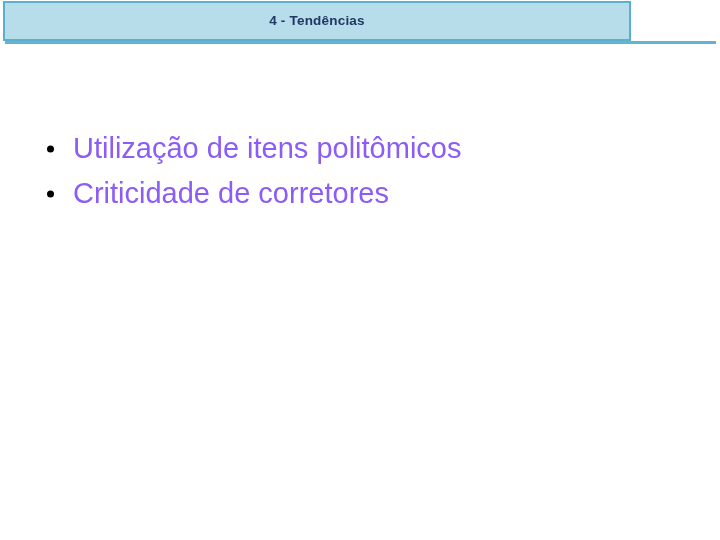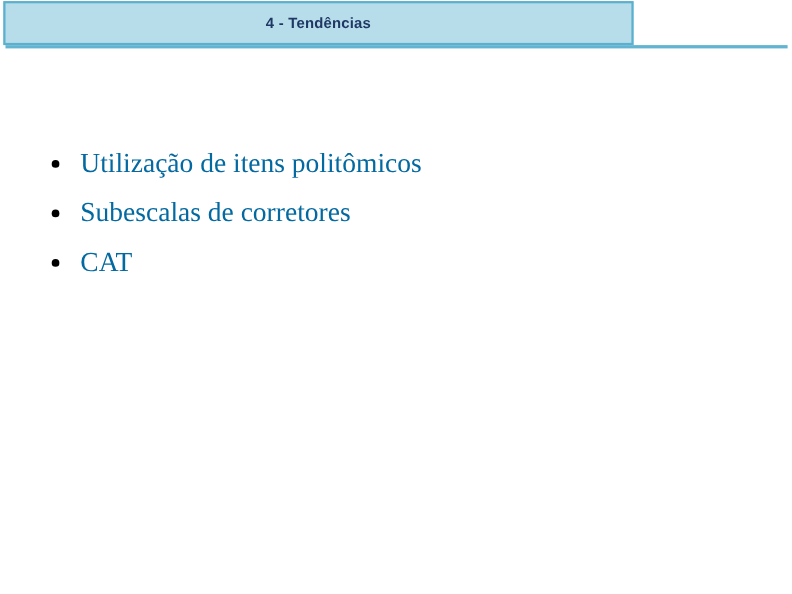--- a/index.html
+++ b/index.html
@@ -22,21 +22,21 @@
     width: 720px;
     height: 540px;
     background: #ffffff;
   }
 
   
   .title-bar {
     position: absolute;
     left: 3px;
     top: 1px;
-    width: 573px;
+    width: 628px;
     height: 40px;
     box-sizing: border-box;
     background: #b7dcea;
     border: 2px solid #5bb0cd;
     display: flex;
     align-items: center;
     justify-content: center;
   }
   .title-bar-shadow {
     position: absolute;
@@ -67,24 +67,24 @@
   .bullet-list {
     list-style: none;
     margin: 0;
     padding: 0;
   }
   .bullet-item {
     position: relative;
     padding-left: 37px;
     height: 45px;
     line-height: 45px;
-    font-family: Liberation Serif, serif;
-    font-size: 25px;
+    font-family: Liberation Sans, sans-serif;
+    font-size: 29px;
     font-weight: normal;
-    color: #0369a1;
+    color: #8b5cf6;
     white-space: nowrap;
   }
   .bullet-marker {
     position: absolute;
     left: 11px;
     top: 50%;
     transform: translateY(-50%);
     width: 7px;
     height: 7px;
     border-radius: 50%;
@@ -109,24 +109,20 @@
     <ul class="bullet-list">
 
       <li class="bullet-item">
         <span class="bullet-marker"></span>
         <span class="bullet-label">Utilização de itens politômicos</span>
       </li>
 
 
       <li class="bullet-item">
         <span class="bullet-marker"></span>
-        <span class="bullet-label">Subescalas de corretores</span>
+        <span class="bullet-label">Criticidade de corretores</span>
       </li>
 
-      <li class="bullet-item">
-        <span class="bullet-marker"></span>
-        <span class="bullet-label">CAT</span>
-      </li>
 
     </ul>
   </div>
 
 </div>
 
 </body></html>

